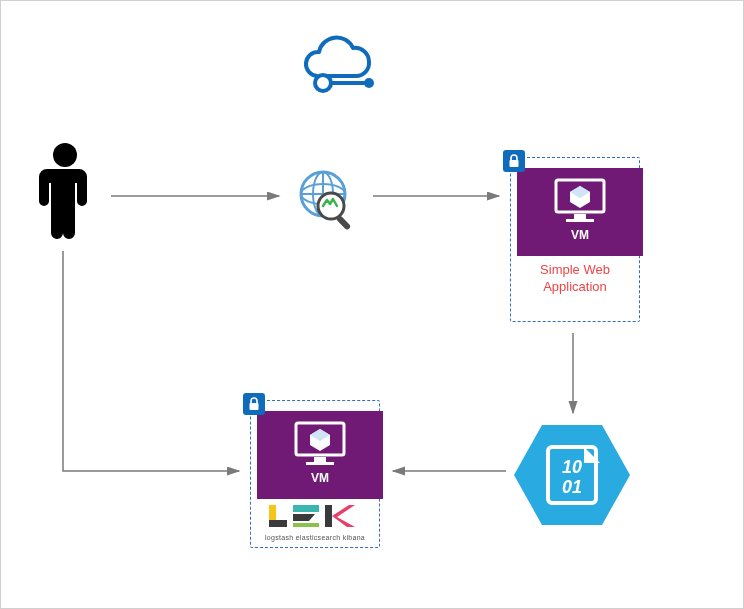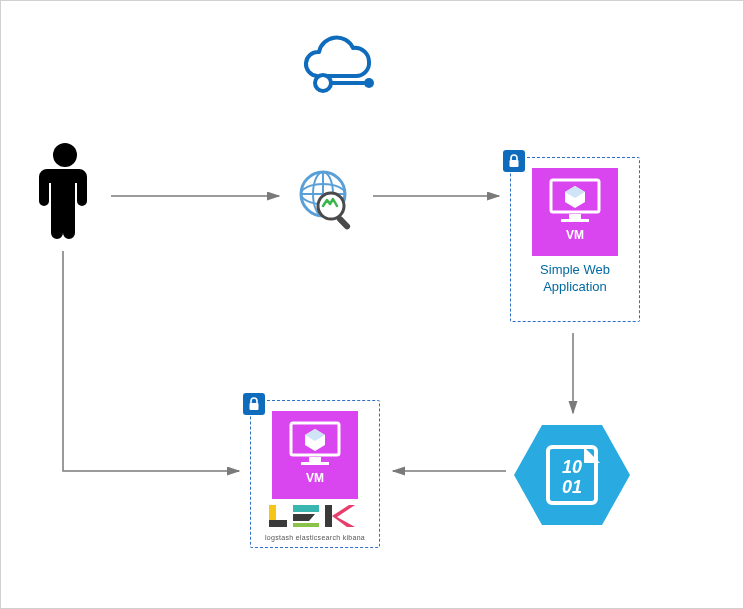--- a/index.html
+++ b/index.html
@@ -31,37 +31,37 @@
   }
   .vmgroup .lock {
     position: absolute;
     left: -8px; top: -8px;
     width: 22px; height: 22px;
     background: #0f6cbd;
     border-radius: 3px;
     display: flex; align-items: center; justify-content: center;
   }
   .vm-tile {
-    width: 86px;
-    background: #d946ef;
+    width: 126px;
+    background: #701a75;
     display: flex;
     flex-direction: column;
     align-items: center;
     padding: 8px 0 4px 0;
   }
   .vm-label {
     color: #fff;
     font-size: 12px;
     font-weight: 600;
     margin-top: 2px;
   }
   .vm-caption {
     text-align: center;
     font-size: 13px;
-    color: #0369a1;
+    color: #ef4444;
     margin-top: 6px;
     line-height: 1.3;
   }
 
   .vmgroup.app { left: 509px; top: 156px; width: 130px; height: 165px; }
   .vmgroup.app .vm-tile { margin: 4px auto 0 auto; height: 88px; }
 
   .vmgroup.elk { left: 249px; top: 399px; width: 130px; height: 148px; }
   .vmgroup.elk .vm-tile { margin: 4px auto 0 auto; height: 88px; }
 

